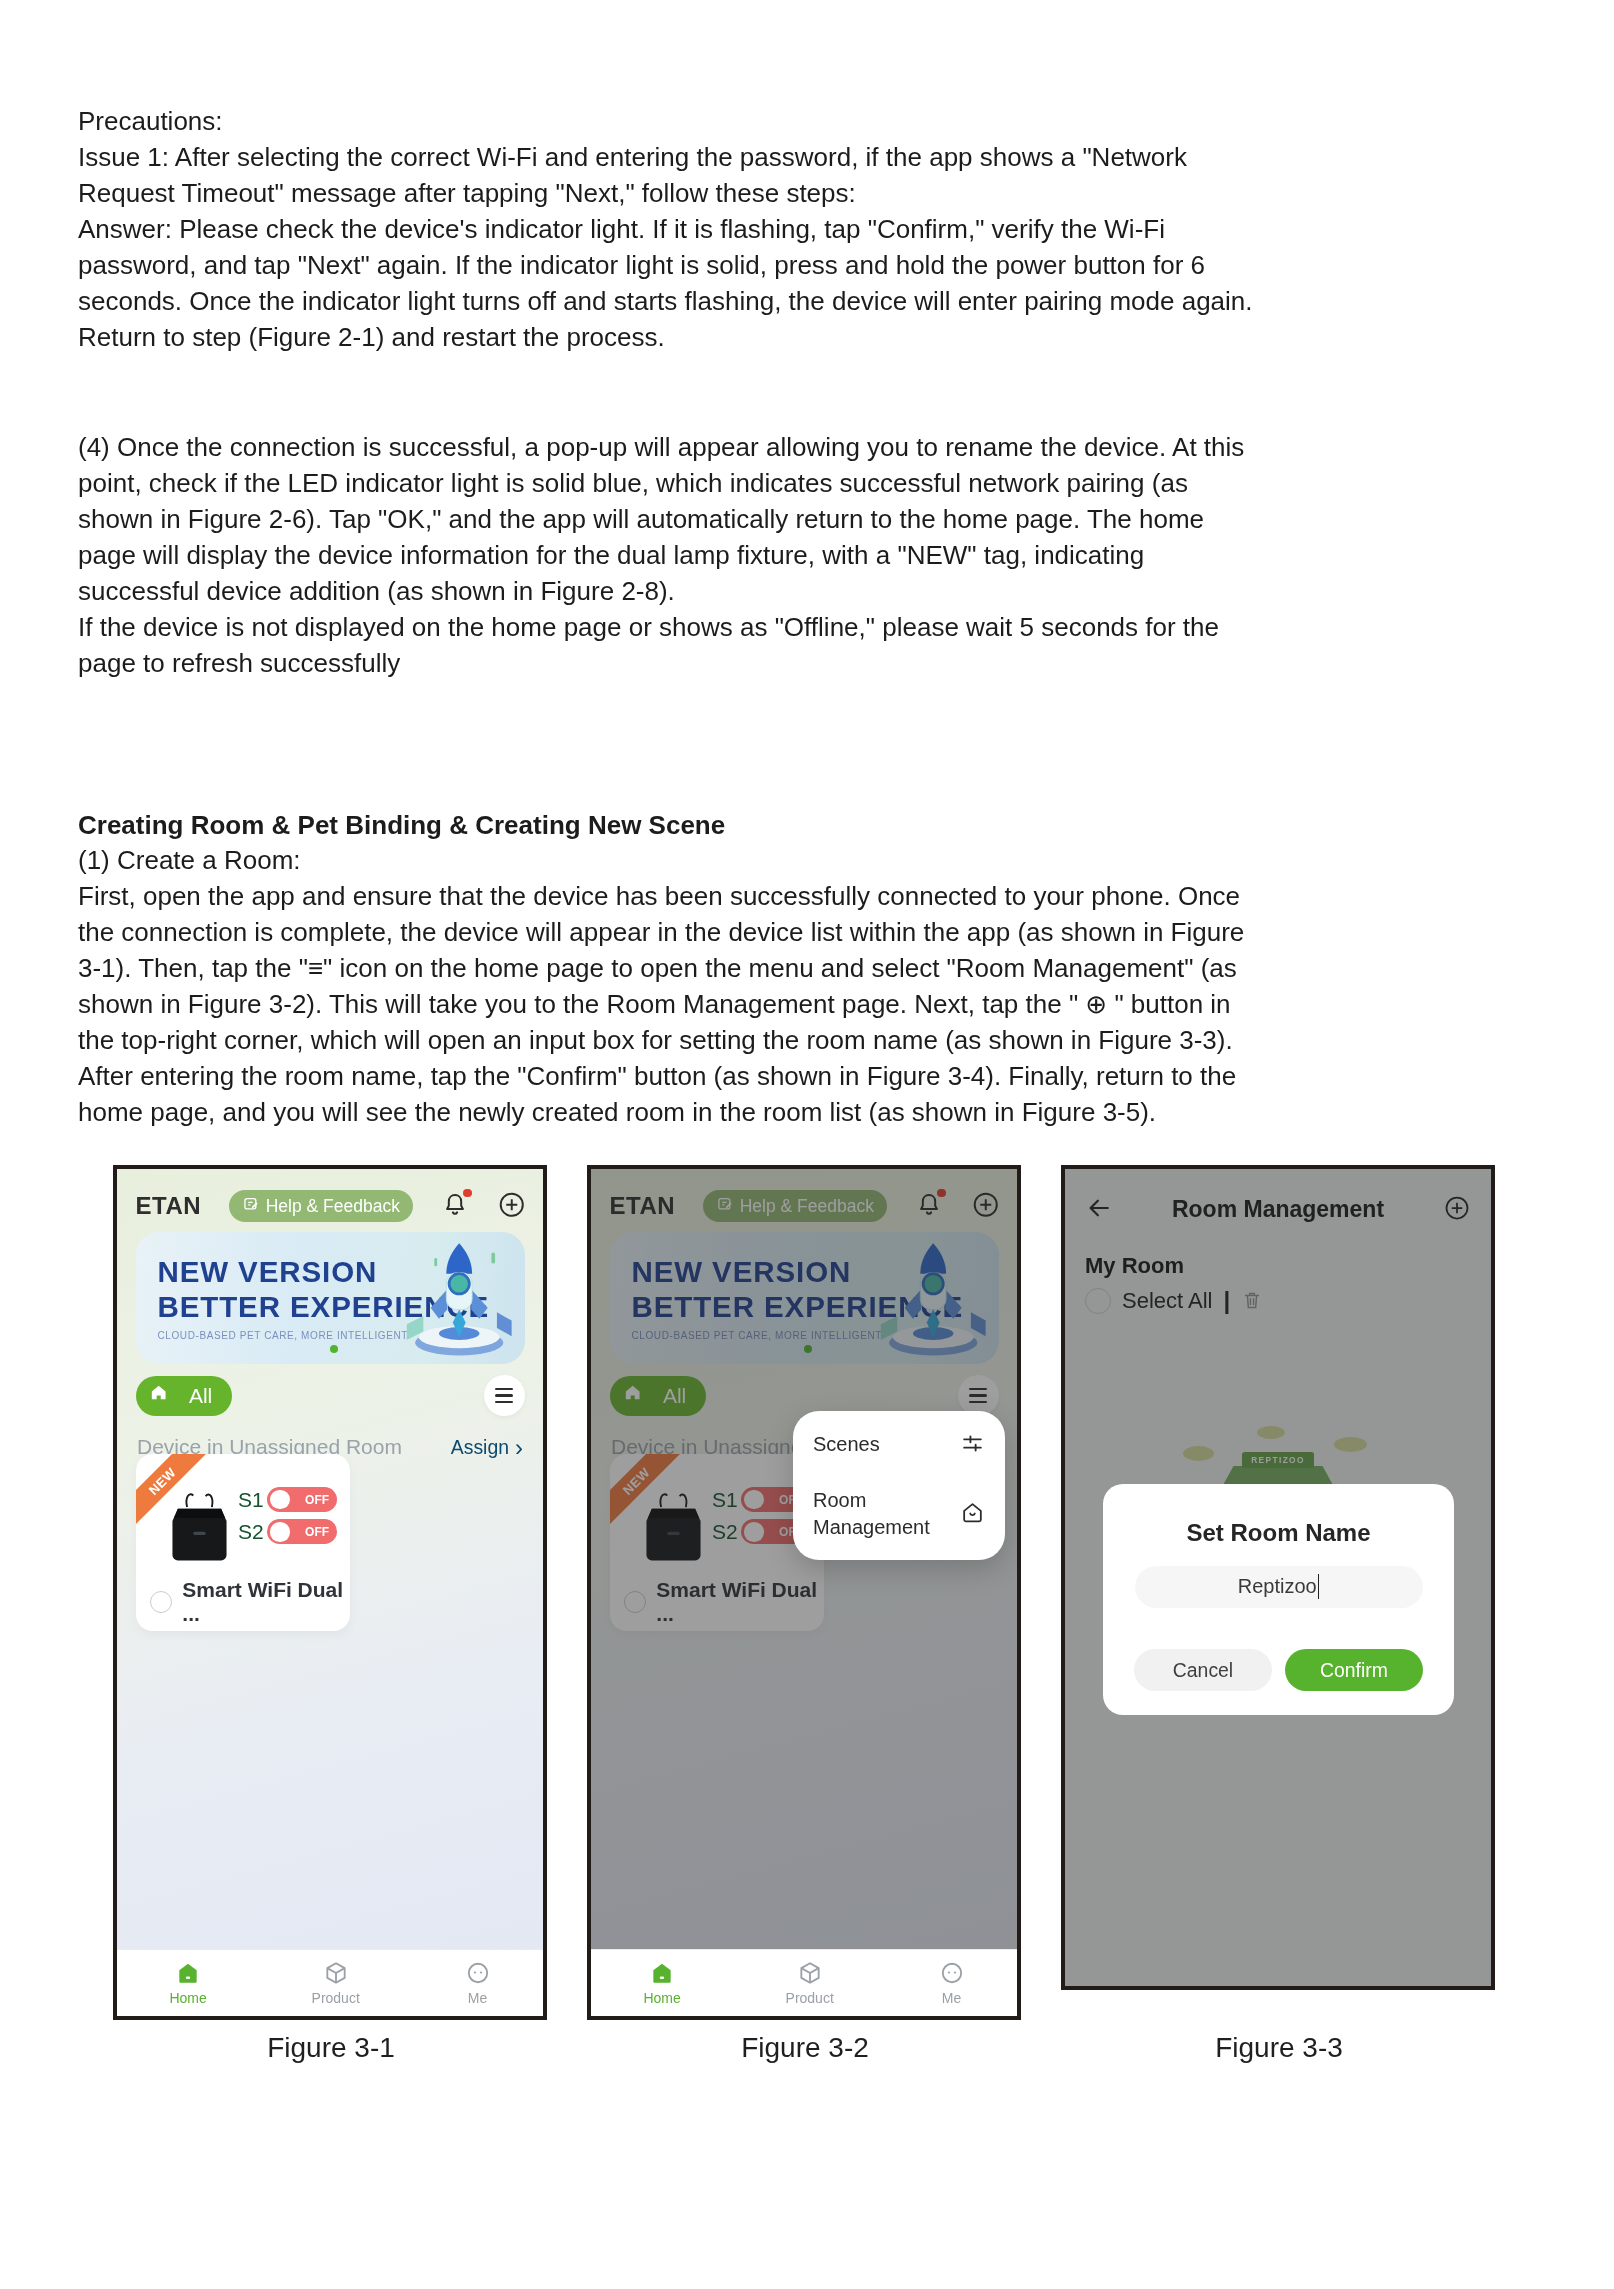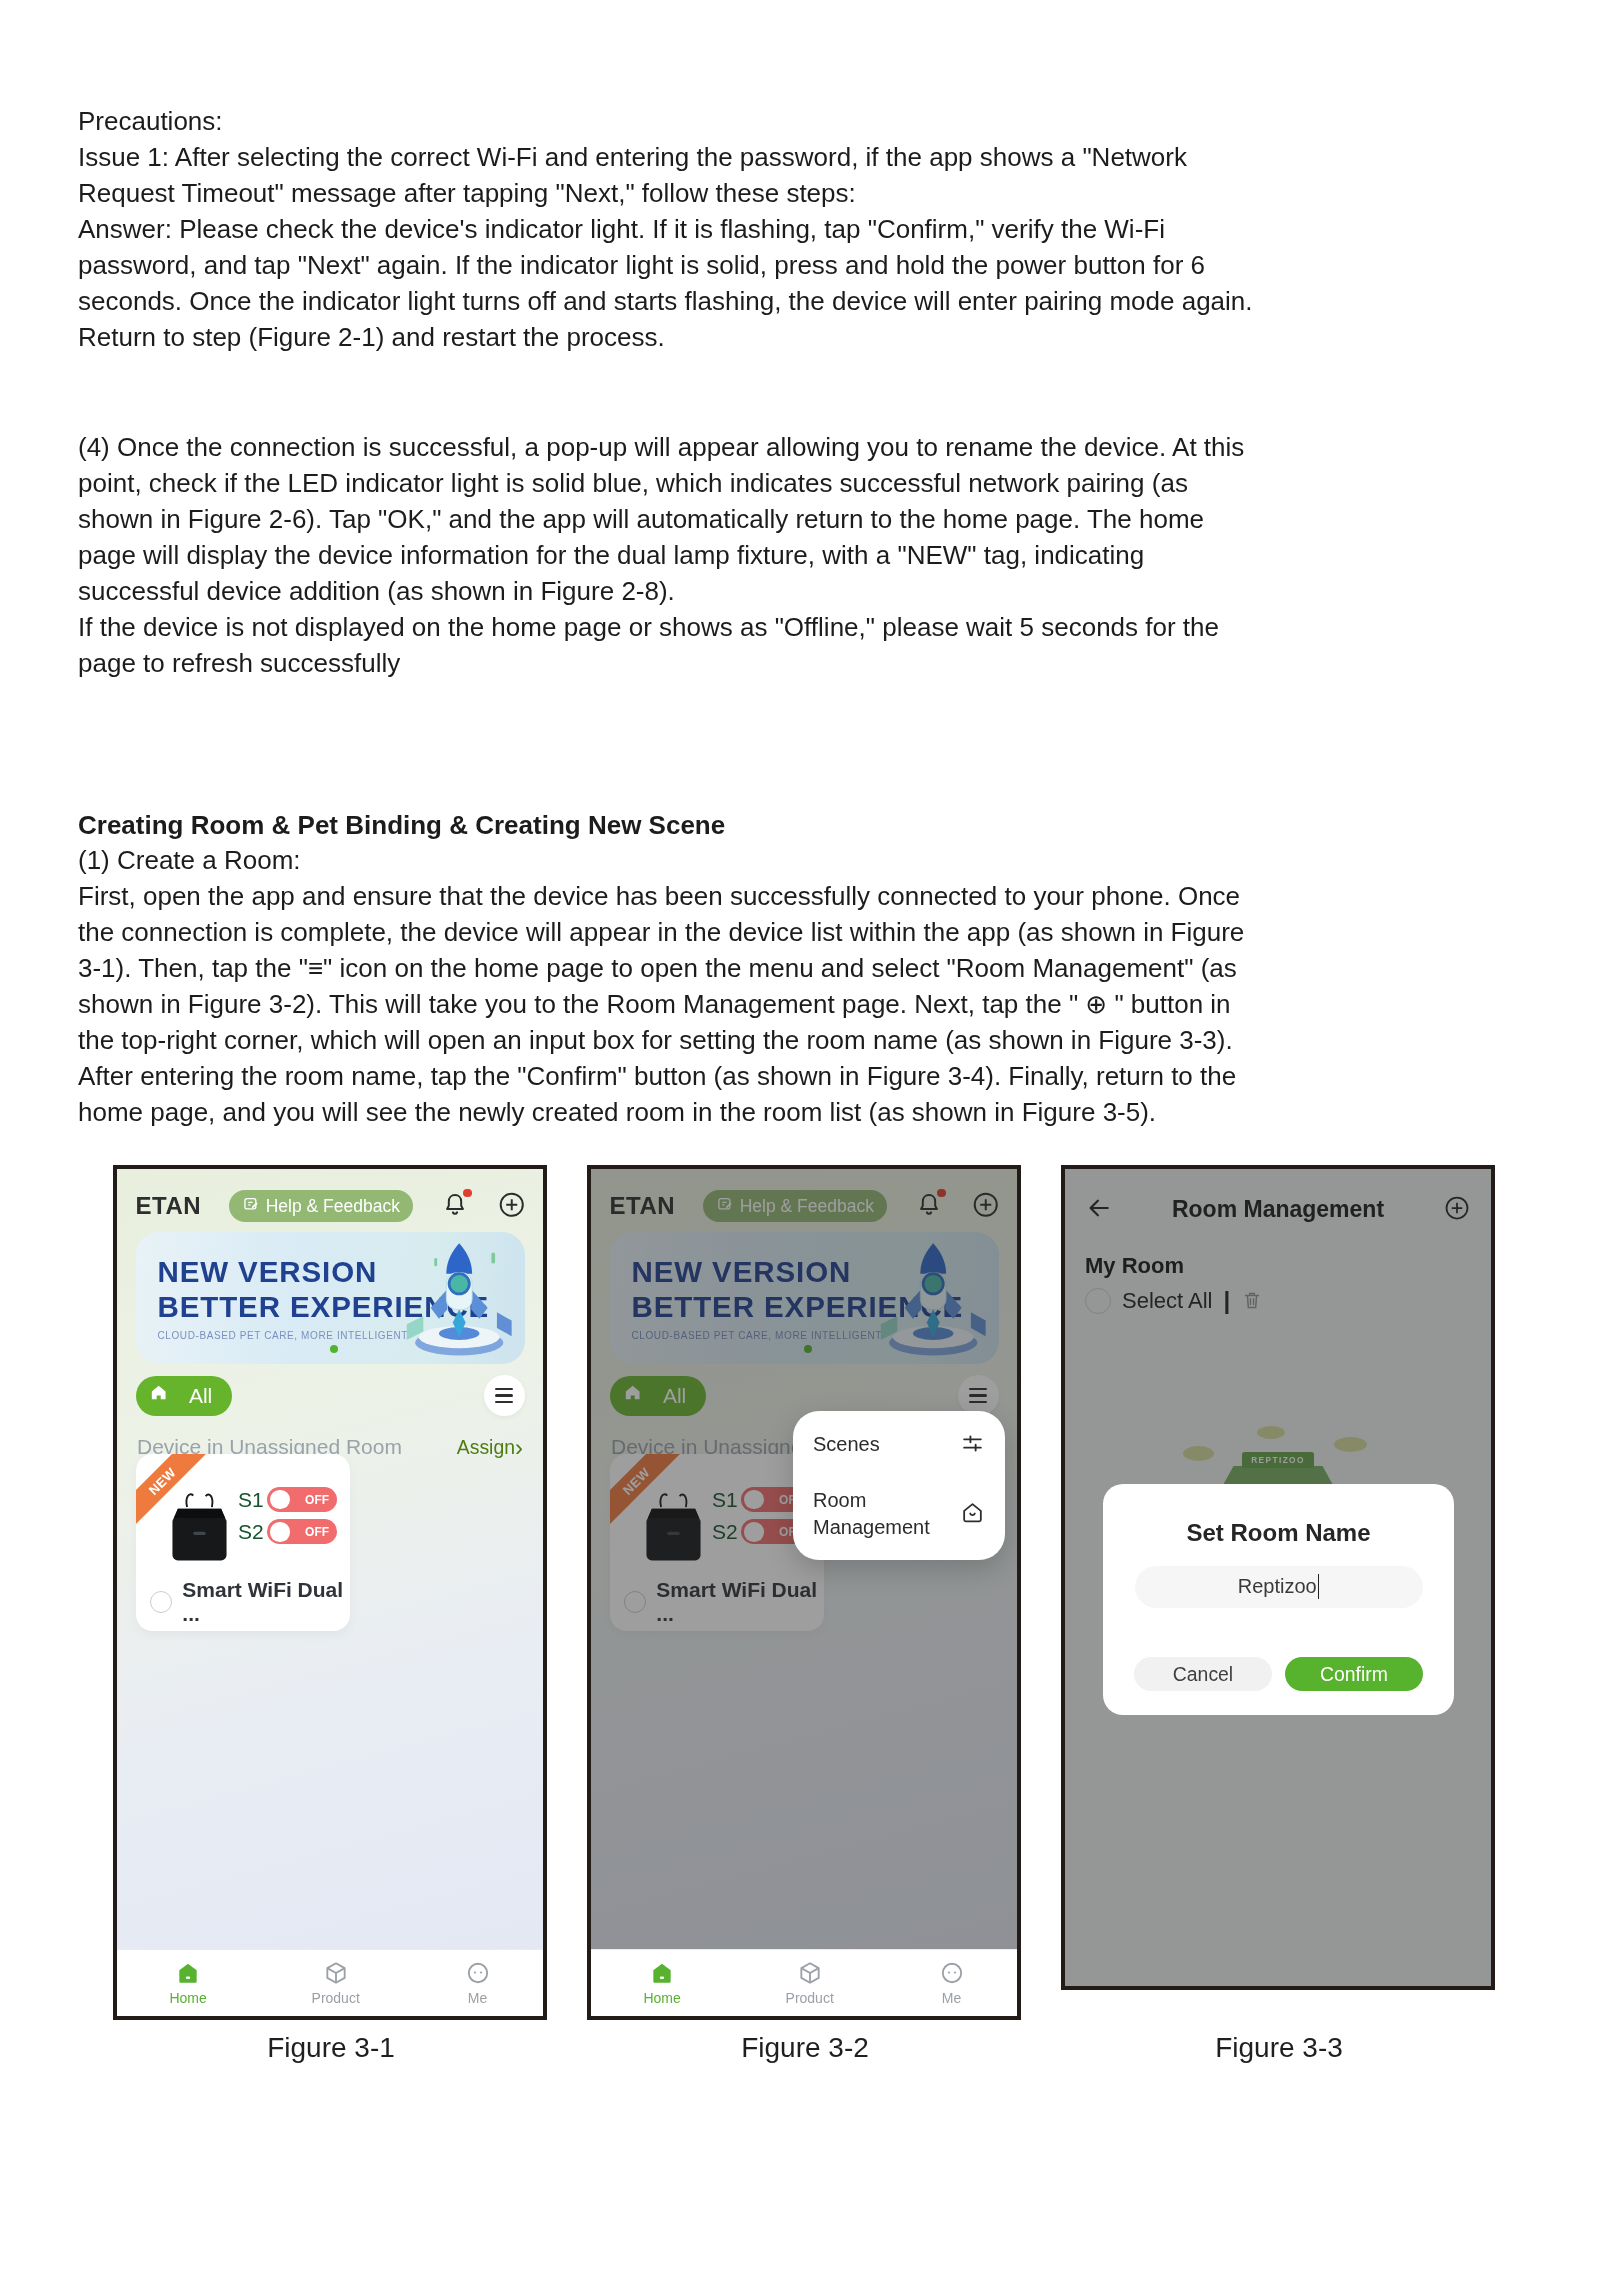--- a/index.html
+++ b/index.html
@@ -41,21 +41,21 @@
   .row-all{position:absolute;top:206px;left:18.5px;right:18.5px;height:41px;display:flex;align-items:center;justify-content:space-between;}
   .all-pill{display:flex;align-items:center;gap:21px;background:#66b42c;color:#fff;height:40px;padding:0 20px 0 13px;
             border-radius:20px;font-size:21px;}
   .burger-circle{width:41px;height:41px;border-radius:50%;background:#fff;display:flex;flex-direction:column;
                  justify-content:center;align-items:center;gap:4.2px;box-shadow:0 1.8px 5.5px rgba(0,0,0,.05);}
   .burger-circle i{display:block;width:18.5px;height:2.4px;background:#2e2e2e;border-radius:1.8px;}
 
   
   .row-section{position:absolute;top:266px;left:20px;right:20px;display:flex;align-items:baseline;justify-content:space-between;}
   .section-title{font-size:21px;color:#9aa2ab;}
-  .assign{font-size:19.4px;color:#4d7c0f;display:flex;align-items:center;gap:0;}
+  .assign{font-size:19.4px;color:#0c4a6e;display:flex;align-items:center;gap:6px;}
   .assign .chev{font-size:24px;line-height:19.4px;}
 
   
   .device-card{position:absolute;top:285px;left:18.5px;width:214px;height:177px;background:#fff;border-radius:16.6px;
                overflow:hidden;box-shadow:0 3.7px 9.2px rgba(80,90,120,.06);}
   .ribbon{position:absolute;top:14.8px;left:-31px;width:114px;transform:rotate(-45deg);background:#ee7a3e;color:#fff;
           font-weight:bold;font-size:13px;letter-spacing:0.5px;text-align:center;padding:4.6px 0;}
   .dev-img{position:absolute;left:24px;top:33px;}
   .toggles{position:absolute;right:13px;top:33px;display:flex;flex-direction:column;gap:7.4px;}
   .tg-row{display:flex;align-items:center;gap:3.7px;}
@@ -96,21 +96,21 @@
               font-size:8.3px;font-weight:bold;letter-spacing:1.4px;padding:2.8px 9.2px;border-radius:2.8px;z-index:2;}
   .illus-roof{position:absolute;left:50%;top:40px;transform:translateX(-50%);width:89px;height:0;
               border-left:11px solid transparent;border-right:11px solid transparent;border-bottom:20px solid #7db368;}
   .dim-full{position:absolute;inset:0;background:rgba(30,30,30,.44);z-index:4;}
   .modal{position:absolute;left:38px;top:315px;width:351px;height:231px;background:#fff;border-radius:20px;z-index:6;}
   .modal-title{margin-top:35px;text-align:center;font-size:24px;font-weight:bold;color:#262626;}
   .modal-input{margin:18.5px auto 0;width:288px;height:42px;background:#f6f6f7;border-radius:21px;
                display:flex;align-items:center;justify-content:center;font-size:20px;color:#3a3a3a;}
   .cursor{display:inline-block;width:1.8px;height:25px;background:#222;margin-left:0.9px;}
   .modal-btns{position:absolute;left:31px;right:31px;bottom:24px;display:flex;justify-content:space-between;}
-  .btn{height:34px;width:138px;border-radius:21px;display:flex;align-items:center;justify-content:center;font-size:19.4px;}
+  .btn{height:42px;width:138px;border-radius:21px;display:flex;align-items:center;justify-content:center;font-size:19.4px;}
   .btn-cancel{background:#f1f1f2;color:#3f3f3f;}
   .btn-confirm{background:#57b32d;color:#fff;}
 </style>
 </head>
 <body>
 
 <div class="doc" style="top:103px;">
   <p>Precautions:
 Issue 1: After selecting the correct Wi-Fi and entering the password, if the app shows a "Network
 Request Timeout" message after tapping "Next," follow these steps:

